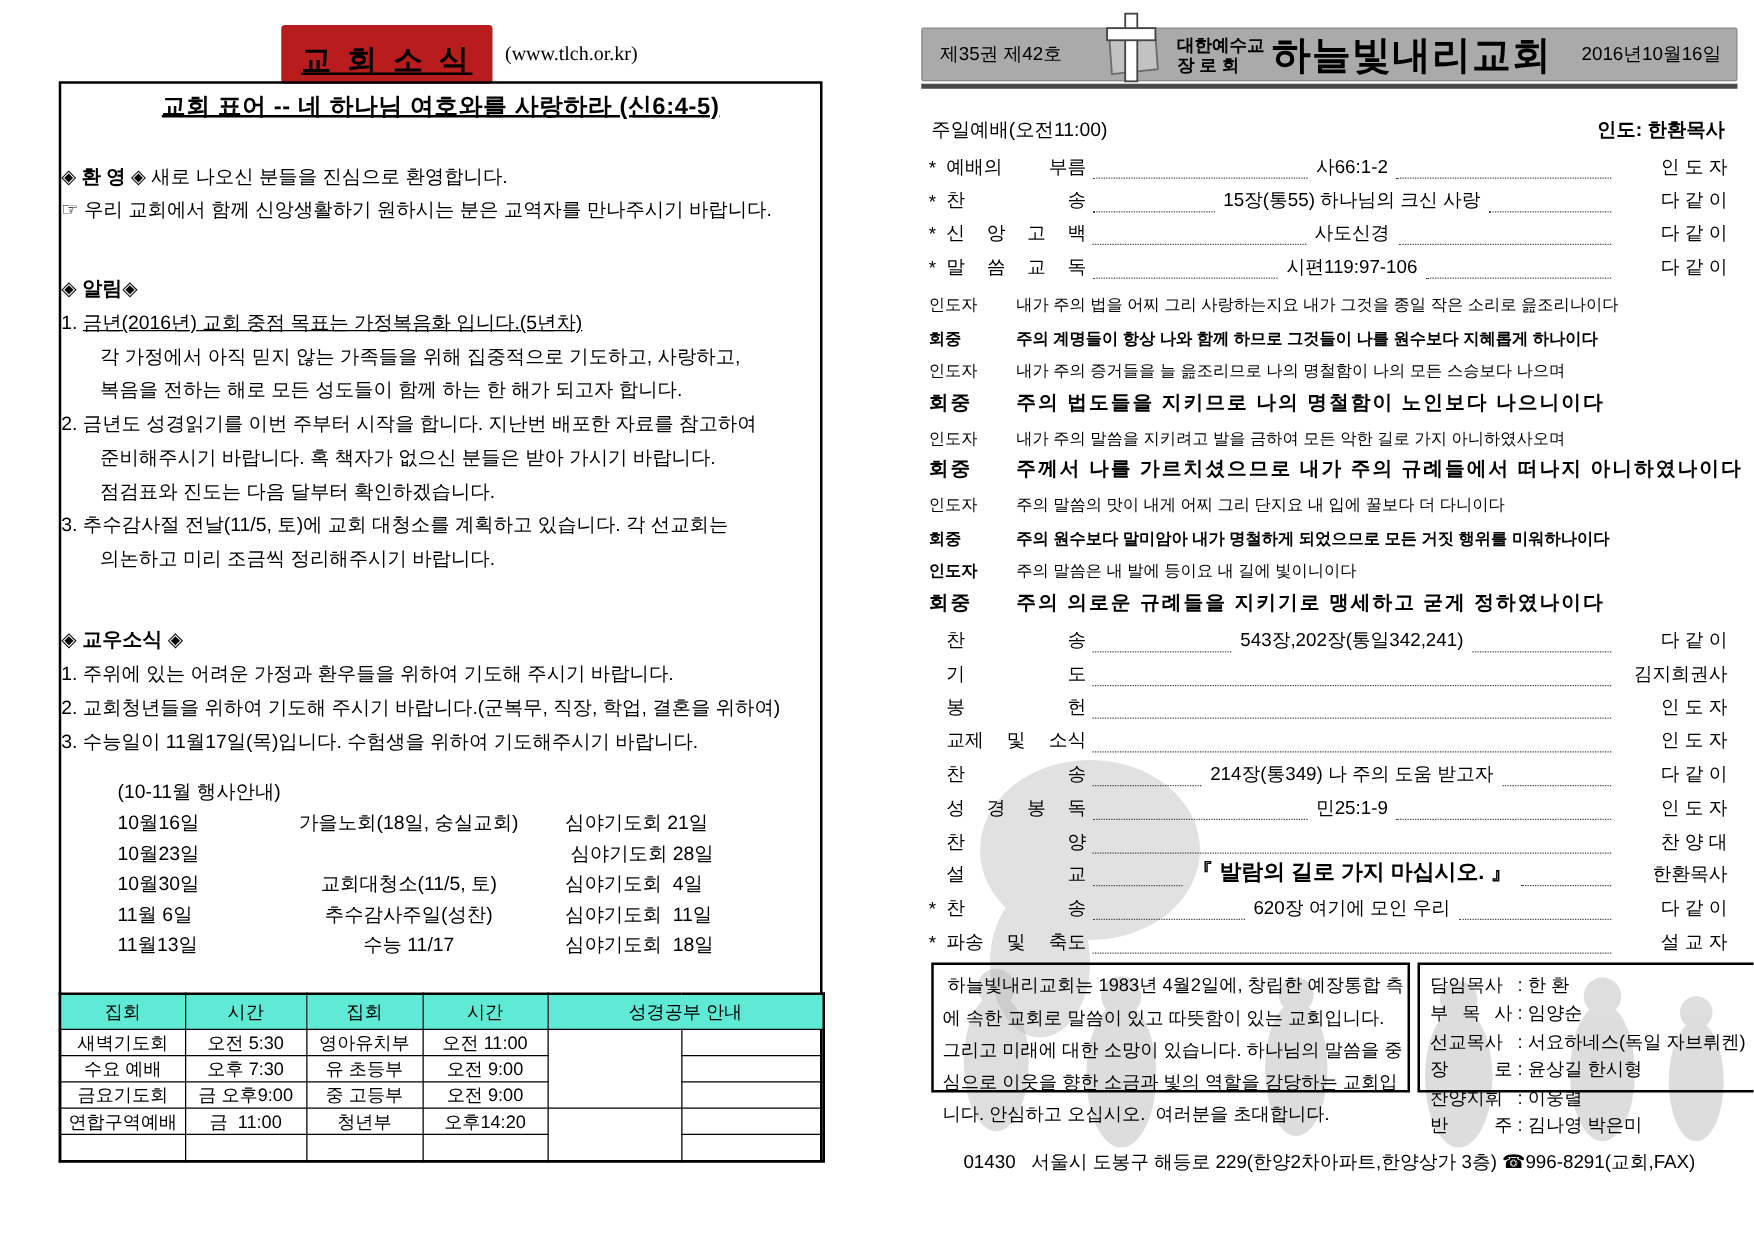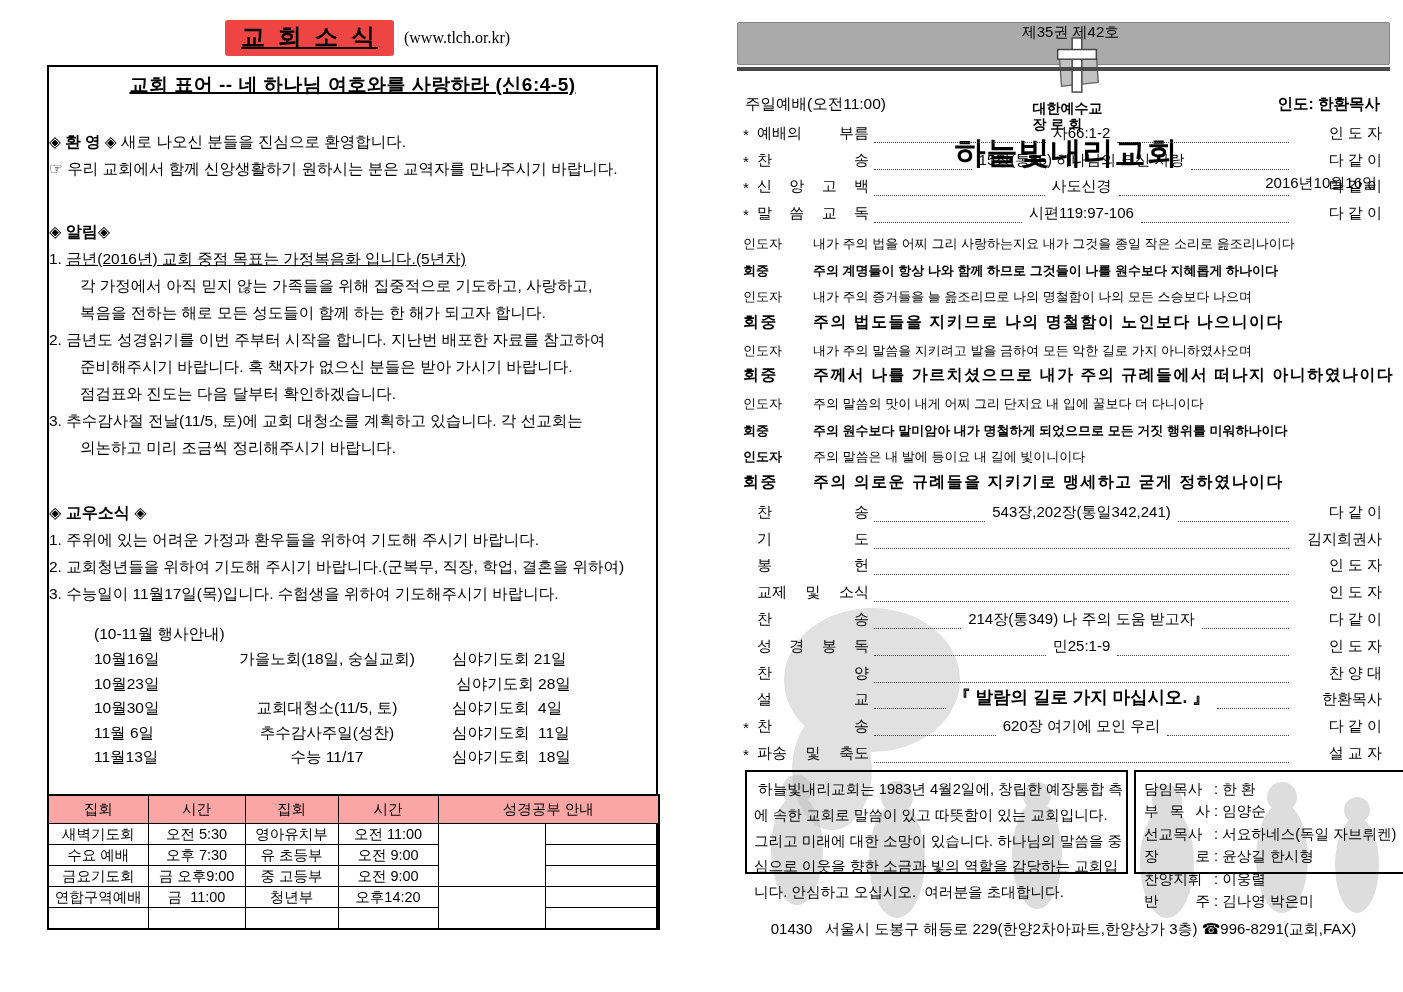--- a/index.html
+++ b/index.html
@@ -1,21 +1,21 @@
 <!DOCTYPE html>
 <html><head>
 <meta charset="utf-8">
 <style>
   html,body{margin:0;padding:0;background:#ffffff;}
   .canvas{position:relative;width:1403px;height:992px;background:#ffffff;overflow:hidden;
           font-family:"Liberation Sans","DejaVu Sans",sans-serif;color:#000;}
   
   .left-page{position:absolute;left:47px;top:0;width:611px;height:992px;}
   .news-header{position:absolute;left:0;top:20px;width:100%;display:flex;justify-content:center;align-items:center;}
-  .news-title-box{background:#ef4444;border-radius:3px;padding:1px 16px 3px;margin-left:30px;}
+  .news-title-box{background:#b91c1c;border-radius:3px;padding:12px 16px 3px;margin-left:30px;}
   .news-title-box span{font-size:24px;font-weight:bold;letter-spacing:3px;text-decoration:underline;}
   .news-url{font-family:"Liberation Serif","DejaVu Serif",serif;font-size:16px;margin-left:10px;}
   .main-box{position:absolute;left:0;top:65px;width:607px;height:861px;border:2px solid #000;}
   .motto{margin-top:5px;text-align:center;font-weight:bold;font-size:19px;letter-spacing:0.5px;
          text-decoration:underline;text-decoration-thickness:2px;}
   .lp-line{font-size:15.5px;line-height:27px;white-space:pre;}
   .lp-b{font-weight:bold;}
   .sec-title{font-weight:bold;font-size:16px;}
   .ind{padding-left:31px;}
   .u{text-decoration:underline;}
@@ -25,25 +25,25 @@
   .events-block{margin-top:14px;}
   .ev-head{padding-left:45px;font-size:15.5px;line-height:26px;}
   .ev-row{display:flex;font-size:15.5px;line-height:24.6px;padding:0 14px 0 45px;}
   .ev-date{width:108px;white-space:pre;}
   .ev-event{flex:1;text-align:center;white-space:pre;}
   .ev-night{width:190px;text-align:left;white-space:pre;}
   table.sch{position:absolute;left:-2px;bottom:-2px;width:611px;border-collapse:collapse;border:2px solid #000;
             table-layout:fixed;}
   table.sch th,table.sch td{border:1px solid #000;text-align:center;font-size:14.5px;font-weight:normal;
             padding:0;height:20px;overflow:hidden;white-space:pre;}
-  table.sch thead th{background:#fca5a5;height:27px;}
+  table.sch thead th{background:#5eead4;height:27px;}
   
   .right-page{position:absolute;left:737px;top:0;width:653px;height:992px;}
   .masthead{position:absolute;left:0;top:22px;width:651px;height:41px;background:#aaaaaa;border:1px solid #858585;
-            border-radius:2px;display:flex;align-items:center;flex-direction:column;}
+            border-radius:2px;display:flex;align-items:center;}
   .mast-underline{position:absolute;left:0;top:67px;width:653px;height:4px;background:#4a4a4a;}
   .m-vol{font-size:15px;margin-left:14px;white-space:pre;}
   .m-logo{position:relative;margin-left:26px;top:-6px;width:58px;height:58px;flex:0 0 auto;}
   .m-denom{display:flex;flex-direction:column;margin-left:8px;font-size:14px;font-weight:bold;line-height:16px;white-space:pre;}
   .m-name{font-size:31px;font-weight:bold;letter-spacing:1px;margin-left:6px;}
   .m-date{font-size:15px;margin-left:auto;margin-right:12px;white-space:pre;}
   .service-line{position:absolute;left:8px;top:94px;width:635px;display:flex;justify-content:space-between;font-size:15.5px;}
   .svc-leader{font-weight:bold;}
   .worship{position:absolute;left:6px;top:116px;width:639px;z-index:1;}
   .wrow{display:flex;align-items:flex-end;height:26.8px;font-size:15px;}

